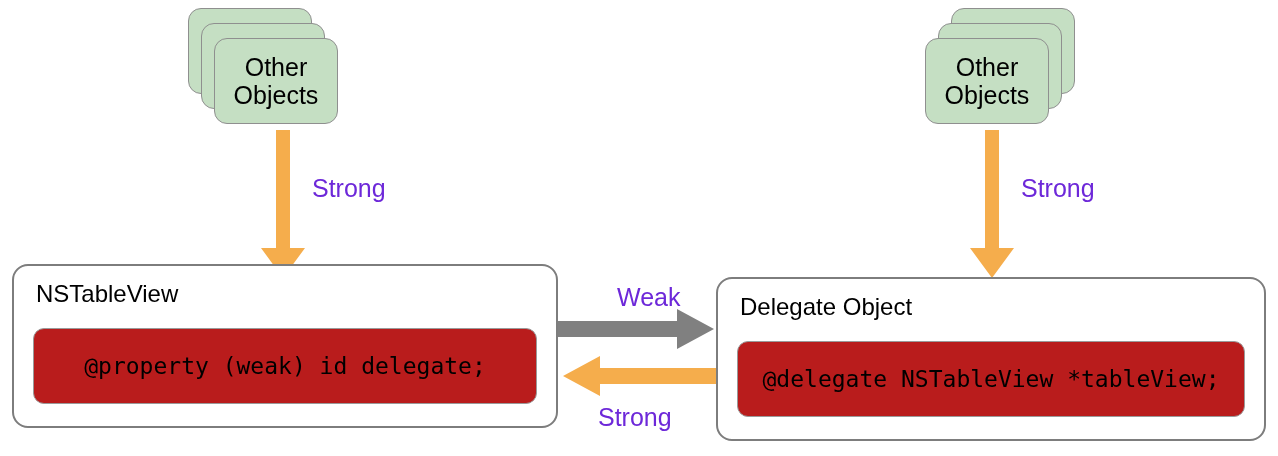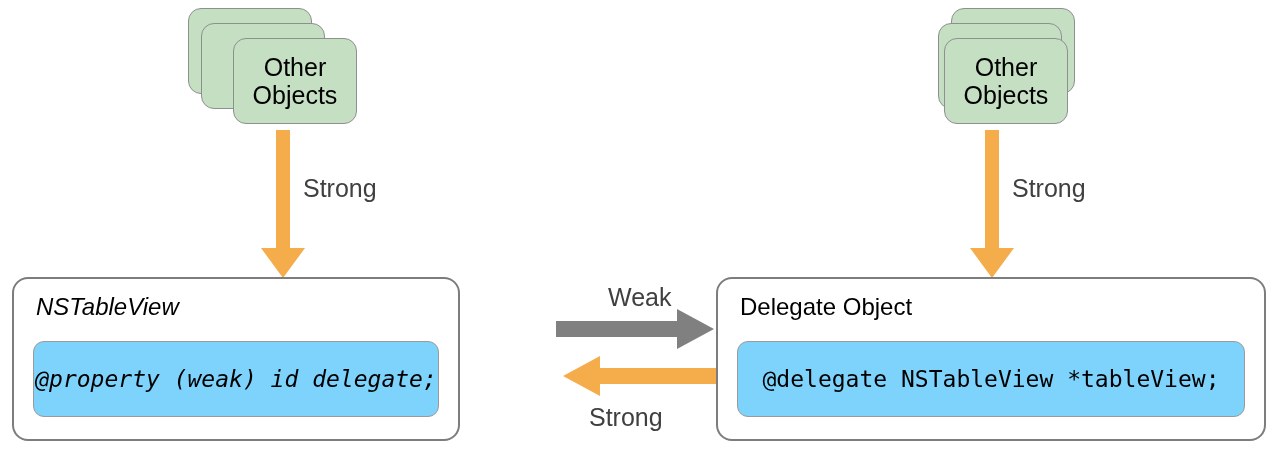--- a/index.html
+++ b/index.html
@@ -29,21 +29,20 @@
     border-radius: 13px;
     border: 1.6px solid #8f8f8f;
     background: #c5dfc3;
     box-sizing: border-box;
   }
   .card.front {
     display: flex;
     align-items: center;
     justify-content: center;
     z-index: 5;
-    margin-left: 19px;
   }
   .card-label {
     font-size: 25px;
     line-height: 1.12;
     color: #000000;
     text-align: center;
     white-space: pre-line;
     font-family: "Liberation Sans", sans-serif;
   }
 
@@ -64,21 +63,21 @@
     color: #000000;
     font-family: "Liberation Sans", sans-serif;
     white-space: nowrap;
   }
   .code-box {
     position: absolute;
     left: 19px;
     top: 62px;
     right: 19px;
     height: 76px;
-    background: #7dd3fc;
+    background: #b91c1c;
     border: 1.8px solid #9a9a9a;
     border-radius: 11px;
     box-sizing: border-box;
     display: flex;
     align-items: center;
     justify-content: center;
   }
   .code-text {
     font-family: "DejaVu Sans Mono", monospace;
     font-size: 23px;
@@ -95,24 +94,25 @@
     width: 1278px;
     height: 456px;
     z-index: 6;
     pointer-events: none;
   }
 
   
   .arrow-label {
     position: absolute;
     font-size: 25px;
-    color: #404040;
+    color: #6d28d9;
     font-family: "Liberation Sans", sans-serif;
     white-space: nowrap;
     z-index: 9;
+    margin-left: 9px;
   }
 </style>
 </head>
 <body>
 
 <div id="canvas">
 
   <div class="stack" style="left:188px; top:8px; width:150px; height:116px;">
     <div class="card" style="left:0px; top:0px;"></div>
     <div class="card" style="left:13px; top:15px;"></div>
@@ -151,21 +151,21 @@
   </svg>
 
   <div class="arrow-label" style="left:303px; top:174px;">Strong</div>
 
   <div class="arrow-label" style="left:1012px; top:174px;">Strong</div>
 
   <div class="arrow-label" style="left:608px; top:283px;">Weak</div>
 
   <div class="arrow-label" style="left:589px; top:403px;">Strong</div>
 
-  <div class="obj-box" style="left:12px; top:277px; width:448px; height:164px;font-style:italic;">
+  <div class="obj-box" style="left:12px; top:264px; width:546px; height:164px;">
     <div class="obj-title">NSTableView</div>
     <div class="code-box">
       <span class="code-text">@property (weak) id delegate;</span>
     </div>
   </div>
 
   <div class="obj-box" style="left:716px; top:277px; width:550px; height:164px;">
     <div class="obj-title">Delegate Object</div>
     <div class="code-box">
       <span class="code-text">@delegate NSTableView *tableView;</span>

